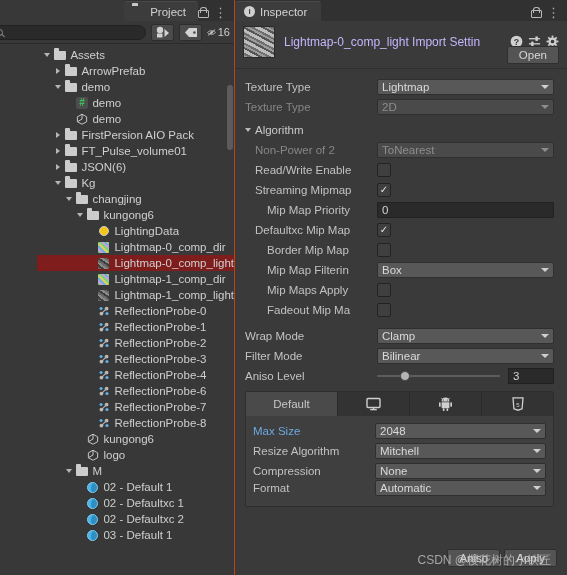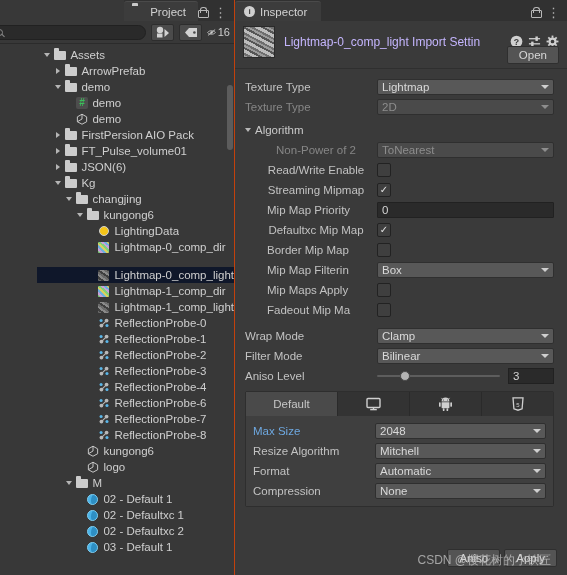--- a/index.html
+++ b/index.html
@@ -96,21 +96,21 @@
   .cnt-badge { color: #cfcfcf; font-size: 11px; padding-left: 1px; }
 
   .tree {
     flex: 1; background: #383838; overflow: hidden; position: relative;
     padding-top: 3px;
   }
   .row {
     height: 16px; display: flex; align-items: center;
     white-space: nowrap; position: relative; color: #cfcfcf; font-size: 11.5px;
   }
-  .row.sel { background: #0f172a; margin-top: 12px; }
+  .row.sel { background: #7f1d1d; }
   .arrow {
     width: 11px; flex: none; display: flex; align-items: center; justify-content: center;
   }
   .arrow i {
     width: 0; height: 0; display: block;
     border-left: 4px solid #b5b5b5; border-top: 3.2px solid transparent;
     border-bottom: 3.2px solid transparent;
   }
   .arrow.open i {
     border-left: 3.4px solid transparent; border-right: 3.4px solid transparent;
@@ -201,21 +201,21 @@
   .insp-body { flex: 1; padding: 9px 13px 0 10px; position: relative; }
   .frow {
     display: flex; align-items: center; height: 17px; margin-bottom: 3px;
   }
   .flabel {
     width: 132px; flex: none; color: #c2c2c2; font-size: 11.5px;
     white-space: nowrap; overflow: hidden;
   }
   .flabel.dim { color: #868686; }
   .flabel.blue { color: #6ea8e0; }
-  .flabel.ind1 { padding-left: 10px; width: 132px; text-align: center; }
+  .flabel.ind1 { padding-left: 10px; width: 132px; }
   .flabel.ind2 { padding-left: 22px; width: 132px; }
   .dd {
     flex: 1; height: 16px; background: #585858; border: 1px solid #2f2f2f;
     border-radius: 2px; display: flex; align-items: center;
     padding: 0 4px; color: #d9d9d9; font-size: 11.5px; position: relative;
   }
   .dd.dim { color: #8d8d8d; background: #4a4a4a; }
   .dd .cv {
     position: absolute; right: 4px; top: 50%; margin-top: -1.5px;
     width: 0; height: 0; border-left: 4px solid transparent;
@@ -854,34 +854,34 @@
               <span class="cv"></span>
             </div>
           </div>
           <div class="frow">
             <div class="flabel">Resize Algorithm</div>
             <div class="dd">
               <span>Mitchell</span>
               <span class="cv"></span>
             </div>
           </div>
+          <div class="frow" style="margin-bottom:0">
+            <div class="flabel">Compression</div>
+            <div class="dd">
+              <span>None</span>
+              <span class="cv"></span>
+            </div>
+          </div>
           <div class="frow">
             <div class="flabel">Format</div>
             <div class="dd">
               <span>Automatic</span>
               <span class="cv"></span>
             </div>
           </div>
-          <div class="frow" style="margin-bottom:0">
-            <div class="flabel">Compression</div>
-            <div class="dd">
-              <span>None</span>
-              <span class="cv"></span>
-            </div>
-          </div>
         </div>
       </div>
 
       <div class="footer-btns">
         <div class="fbtn">Aniso</div>
         <div class="fbtn">Apply</div>
       </div>
     </div>
 
     <div class="watermark">CSDN @樱花树的小铁匠</div>

